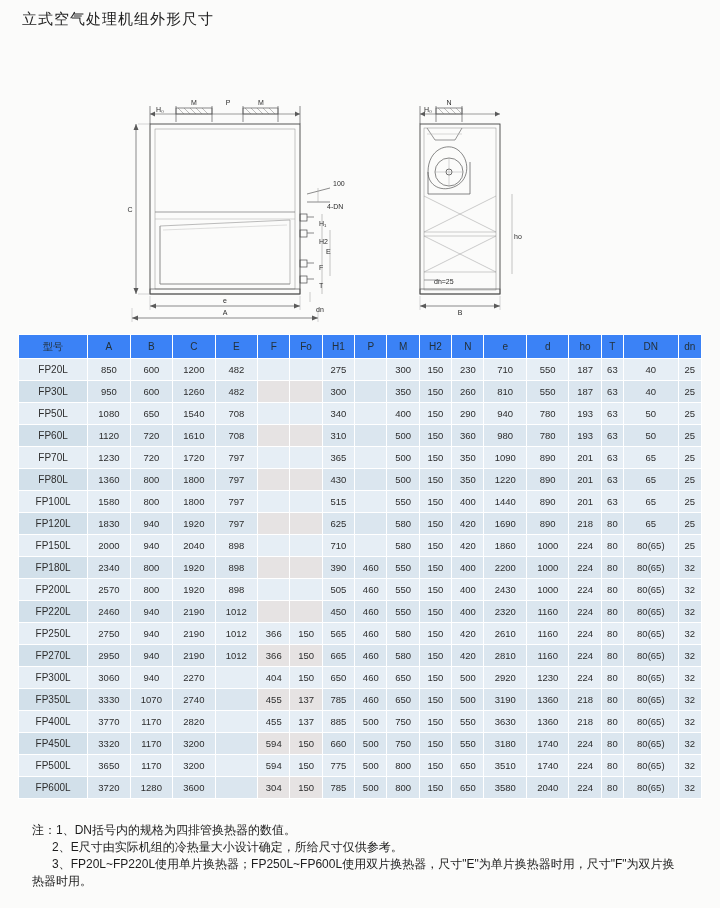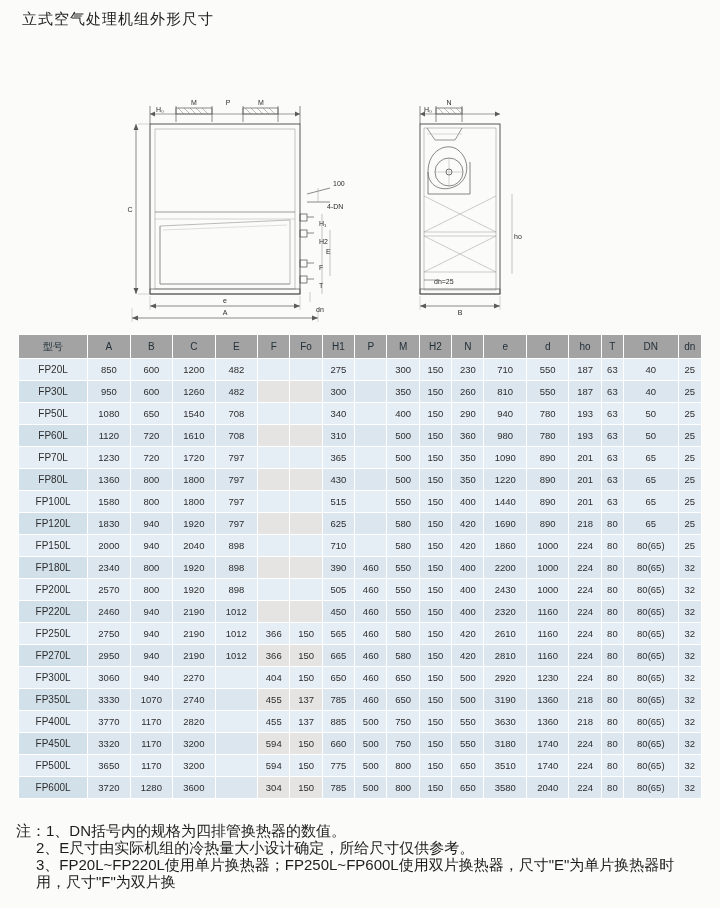--- a/index.html
+++ b/index.html
@@ -58,21 +58,21 @@
   }
   table.spec th, table.spec td {
     border: 1px solid #ffffff;
     text-align: center;
     height: 21px;
     padding: 0;
     font-weight: normal;
     white-space: nowrap;
   }
   table.spec thead th {
-    background: #a3a3a3;
+    background: #3b82f6;
     color: #22303a;
     font-size: 10px;
     height: 23px;
   }
   table.spec tbody tr:nth-child(odd) td {
     background: #e6eef5;
   }
   table.spec tbody tr:nth-child(even) td {
     background: #dbe6ef;
   }
@@ -87,24 +87,24 @@
   table.spec tbody td.tint {
     background: #eceaea;
   }
   table.spec tbody tr:nth-child(even) td.tint {
     background: #e6e3e3;
   }
 
   
   .notes {
     position: absolute;
-    left: 16px;
+    left: 32px;
     top: 822px;
     width: 684px;
-    font-size: 15px;
+    font-size: 12px;
     line-height: 17px;
     color: #1d1d1d;
   }
   .notes div {
     white-space: pre-wrap;
   }
 </style>
 </head>
 <body>
 
@@ -693,15 +693,16 @@
             <td>32</td>
           </tr>
         </tbody>
     </table>
   </div>
 
   <div class="notes">
     <div>注：1、DN括号内的规格为四排管换热器的数值。</div>
     <div style="padding-left:20px;">2、E尺寸由实际机组的冷热量大小设计确定，所给尺寸仅供参考。</div>
     <div style="padding-left:20px;">3、FP20L~FP220L使用单片换热器；FP250L~FP600L使用双片换热器，尺寸"E"为单片换热器时用，尺寸"F"为双片换</div>
+    <div>热器时用。</div>
   </div>
 
 </div>
 
 </body></html>

